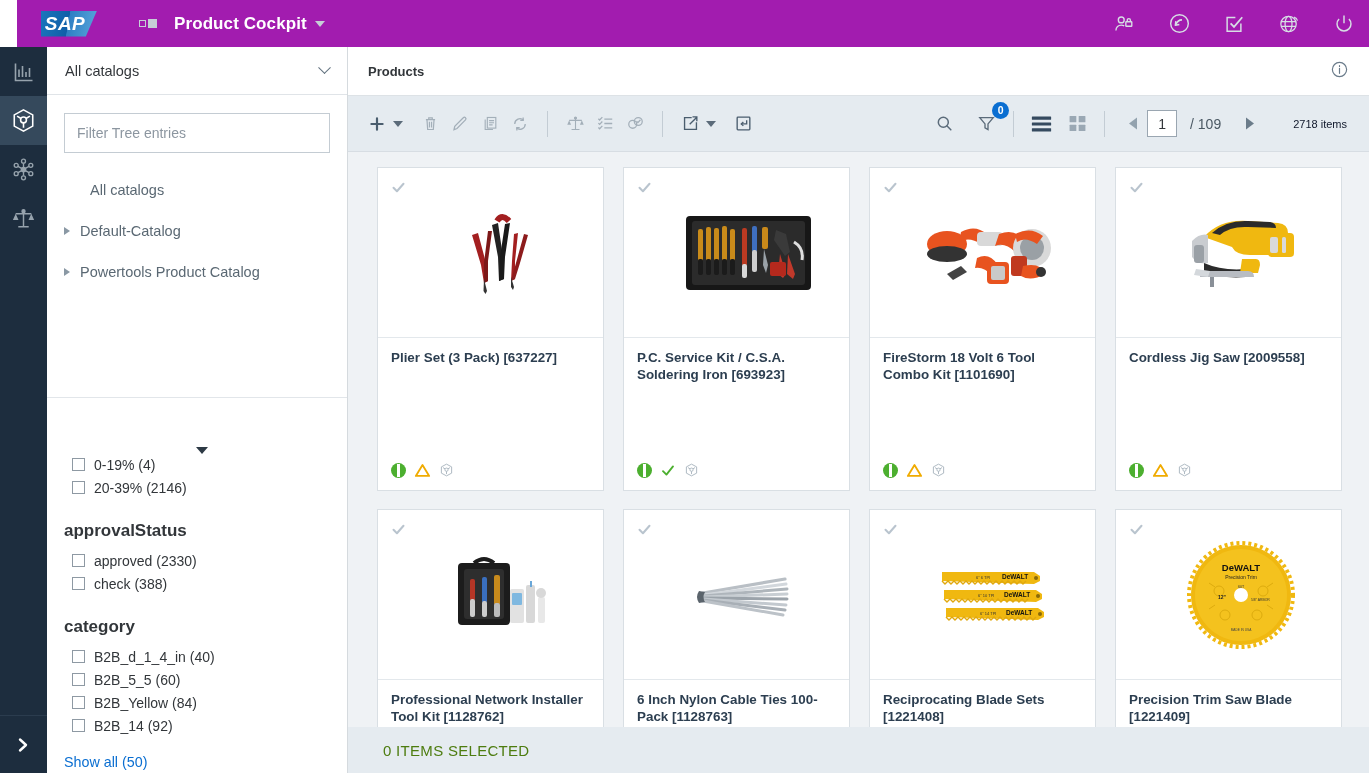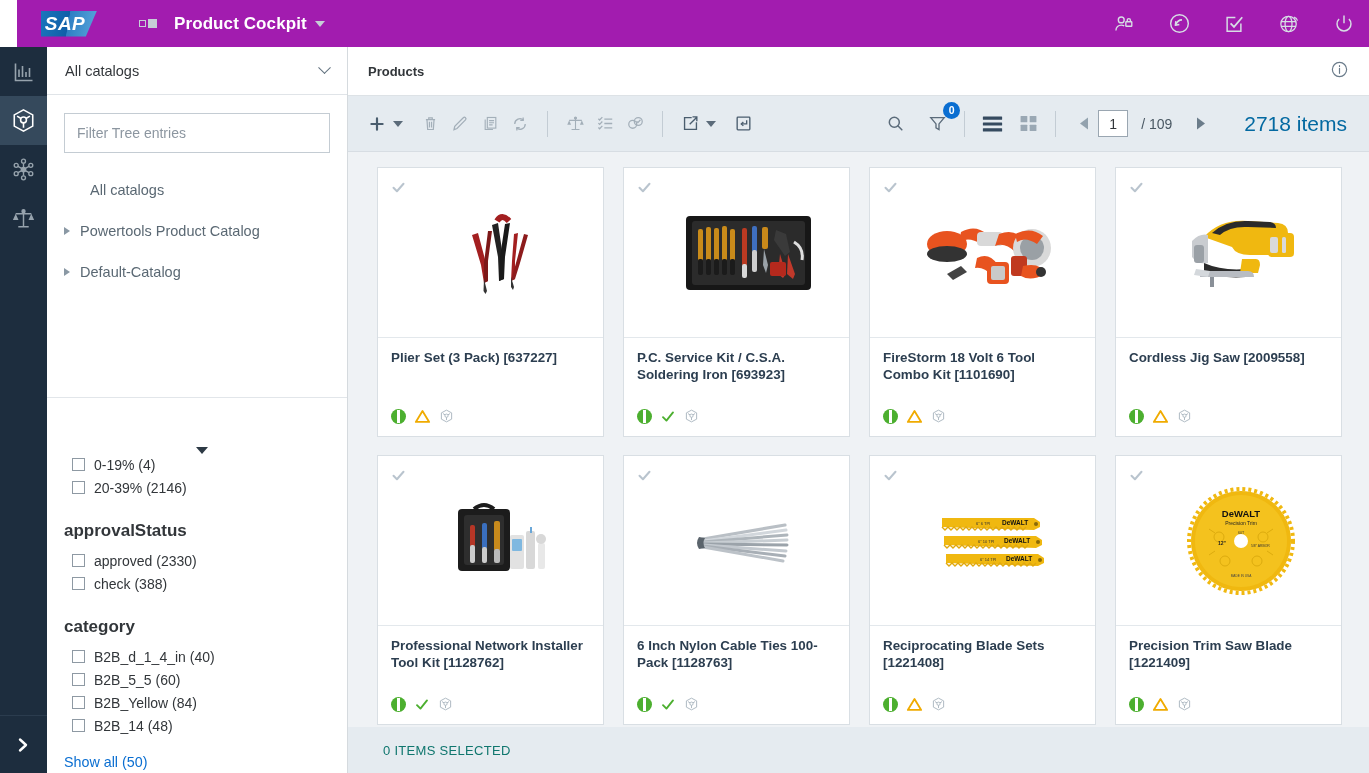--- a/index.html
+++ b/index.html
@@ -171,34 +171,34 @@
     width: 26px; height: 26px; display: flex; align-items: center; justify-content: center;
     cursor: pointer; margin: 0 2px;
   }
   .page-arrow { width: 30px; height: 30px; display: flex; align-items: center; justify-content: center; cursor: pointer; }
   .page-input {
     width: 30px; height: 27px; border: 1px solid #9aa6b1; background: #fff;
     text-align: center; font-size: 14px; color: #32363a; outline: none;
     font-family: "Liberation Sans", sans-serif;
   }
   .page-total { font-size: 14px; color: #4a5863; margin-left: 13px; }
-  .items-count { font-size: 21px; color: #0369a1; margin-left: 28px; margin-right: 8px; }
+  .items-count { font-size: 11px; color: #0f172a; margin-left: 28px; margin-right: 8px; }
 
   
   .grid-area {
     position: absolute; top: 106px; left: 0; right: 0; bottom: 46px;
     padding: 14px 13px 0 29px; overflow: hidden;
   }
   .grid {
     display: grid; grid-template-columns: repeat(4, 227px);
     gap: 18px 19px;
   }
   .card {
     background: #fff; border: 1px solid #d9dfe4; position: relative;
-    height: 270px;
+    height: 324px;
   }
   .card-img {
     height: 170px; position: relative; border-bottom: 1px solid #e3e8ec;
     display: flex; align-items: center; justify-content: center;
     overflow: hidden;
     padding-left: 24px;
   }
   .card-check {
     position: absolute; top: 12px; left: 13px;
     width: 15px; height: 15px;
@@ -221,21 +221,21 @@
     width: 3px; height: 13px; background: #fff;
   }
   .st-tri { width: 17px; height: 15px; }
   .st-check { width: 16px; height: 15px; }
   .st-cube { width: 15px; height: 16px; }
 
   .status-bar {
     position: absolute; left: 0; right: 0; bottom: 0; height: 46px;
     background: #e5ebf0; display: flex; align-items: center; padding-left: 35px;
   }
-  .status-bar .txt { font-size: 13px; color: #0f766e; letter-spacing: 0.3px; }
+  .status-bar .txt { font-size: 15px; color: #4d7c0f; letter-spacing: 0.3px; }
 </style>
 </head>
 <body>
 
 <div class="topbar">
   <div class="sap-logo">SAP</div>
   <div class="app-switch-icon">
     <div class="sq1"></div>
     <div class="sq2"></div>
   </div>
@@ -330,25 +330,25 @@
   <div class="filter-tree-wrap">
     <input class="filter-tree-input" type="text" placeholder="Filter Tree entries" style="">
   </div>
 
   <div class="tree">
     <div class="tree-row noindent">
       <span>All catalogs</span>
     </div>
     <div class="tree-row">
       <span class="twisty"></span>
-      <span>Powertools Product Catalog</span>
+      <span>Default-Catalog</span>
     </div>
     <div class="tree-row">
       <span class="twisty"></span>
-      <span>Default-Catalog</span>
+      <span>Powertools Product Catalog</span>
     </div>
   </div>
 
   <div class="facet-divider"></div>
   <div class="facet-scroll-caret"></div>
 
   <div class="facets">
 
     <div>
       <div class="facet-item">
@@ -382,21 +382,21 @@
       <div class="facet-item">
         <span class="facet-cb"></span>
         <span class="facet-label">B2B_5_5 (60)</span>
       </div>
       <div class="facet-item">
         <span class="facet-cb"></span>
         <span class="facet-label">B2B_Yellow (84)</span>
       </div>
       <div class="facet-item">
         <span class="facet-cb"></span>
-        <span class="facet-label">B2B_14 (48)</span>
+        <span class="facet-label">B2B_14 (92)</span>
       </div>
       <div class="show-all">Show all (50)</div>
     </div>
   </div>
 </div>
 
 <div class="main">
 
   <div class="main-header">
     <span class="title">Products</span>

